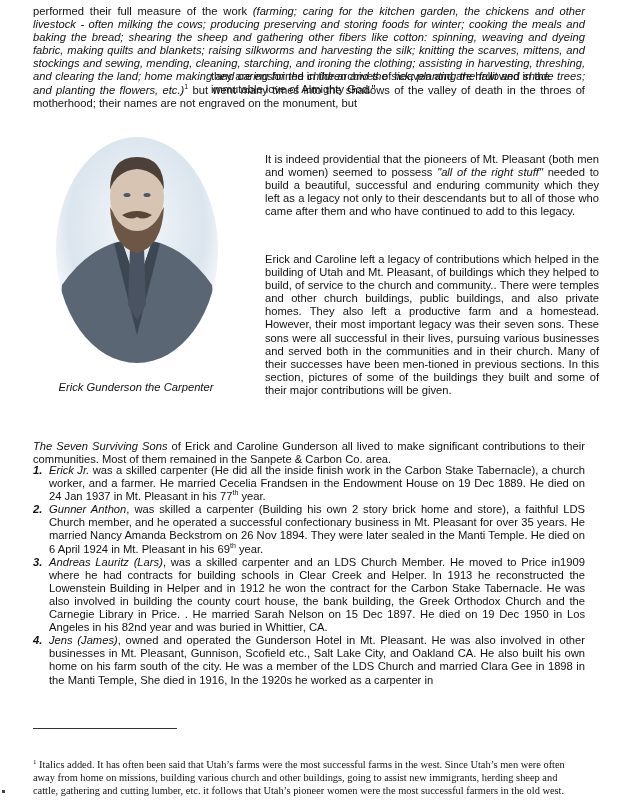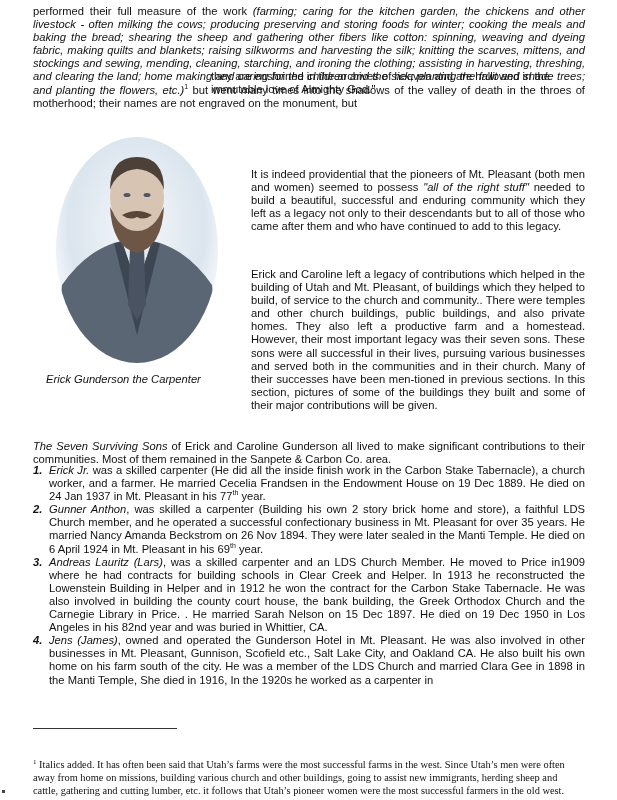--- a/index.html
+++ b/index.html
@@ -3,23 +3,23 @@
 <meta charset="utf-8">
 <style>
   html, body { margin:0; padding:0; background:#ffffff; }
   body { width:617px; height:800px; position:relative; overflow:hidden;
          font-family:"Liberation Sans", sans-serif; color:#111; }
   .page { position:absolute; left:0; top:0; width:617px; height:800px; }
   .txt { font-size:11.2px; line-height:13.1px; text-align:justify; }
   .p-top { position:absolute; left:33px; top:5px; width:552px; }
   .p-cont { position:absolute; left:211px; top:70px; width:374px; }
   .portrait { position:absolute; left:54px; top:135px; width:166px; height:230px; }
-  .caption { position:absolute; left:46px; top:373px; width:180px; font-size:11.2px;
-             font-style:italic; }
-  .col-right { position:absolute; left:251px; width:334px;margin-top:15px; }
+  .caption { position:absolute; left:46px; top:381px; width:180px; font-size:11.2px;
+             font-style:italic; text-align:center; }
+  .col-right { position:absolute; left:265px; width:334px; }
   .p1 { top:153px; }
   .p2 { top:253px; }
   .sons-intro { position:absolute; left:33px; top:432px; width:552px;margin-top:8px; }
   .dot { position:absolute; left:33px; top:453px; font-size:10px; color:#666; }
   ol.sons { position:absolute; left:33px; top:464px; width:552px; margin:0; padding:0; list-style:none; }
   ol.sons li { position:relative; padding-left:16px; margin:0 0 0 0; }
   ol.sons li .num { position:absolute; left:0; top:0; font-weight:bold; font-style:italic; }
   ol.sons li .name { font-style:italic; font-weight:normal; }
   sup { font-size:7px; line-height:0; }
   .fn-rule { position:absolute; left:33px; top:728px; width:144px; height:1px; background:#333; }

